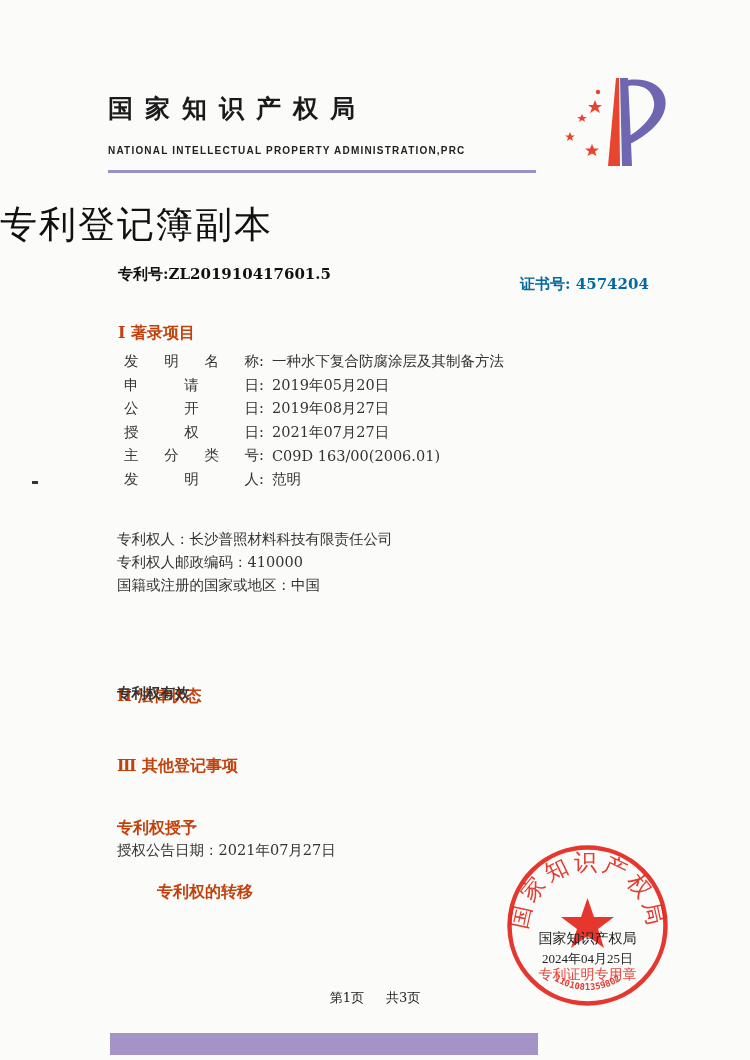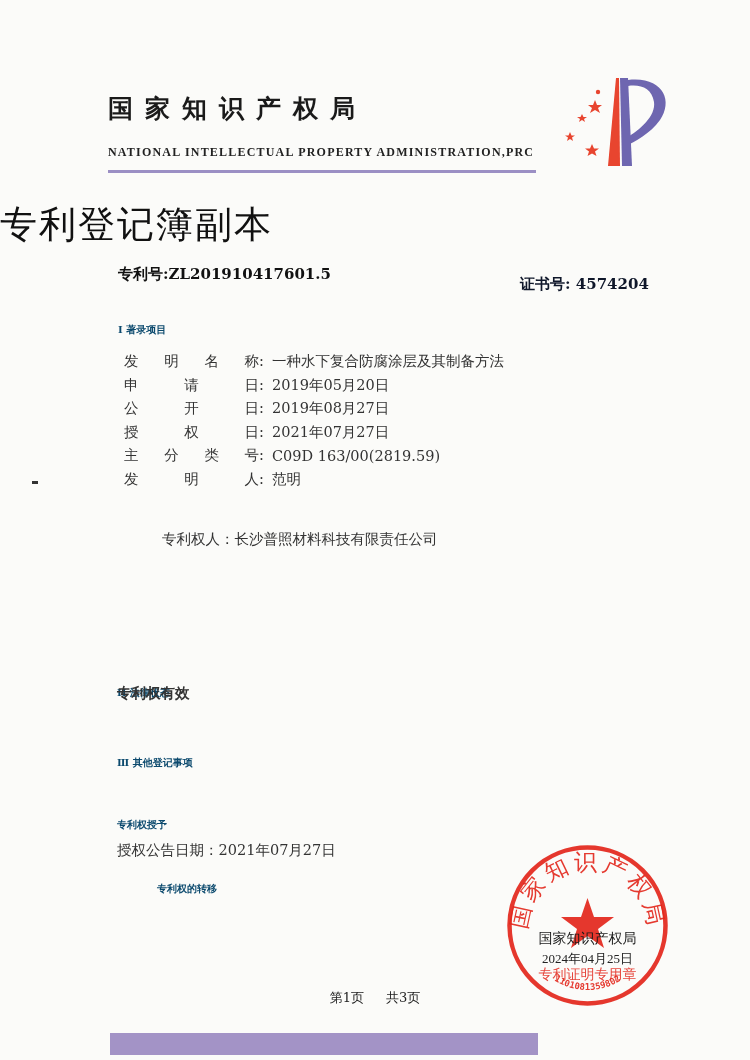--- a/index.html
+++ b/index.html
@@ -8,42 +8,42 @@
     background:#fbfbf9;
     font-family:"DejaVu Serif","Liberation Serif",serif;
     color:#2a2a2a;
   }
   .abs { position:absolute; }
   .org-cn {
     left:108px; top:92px; font-size:25px; font-weight:bold; letter-spacing:12px;
     color:#1a1a1a; font-family:"DejaVu Serif",serif;
   }
   .org-en {
-    left:108px; top:145px; font-size:12px; letter-spacing:1.2px; color:#222;
-    font-family:Liberation Serif, serif; font-weight:bold;
+    left:108px; top:145px; font-size:10px; letter-spacing:1.2px; color:#222;
+    font-family:Liberation Sans, sans-serif; font-weight:bold;
   }
   .header-rule {
     left:108px; top:170px; width:428px; height:3px; background:#9b8fc4;
   }
   .logo { left:562px; top:72px; width:115px; height:95px; }
   .doc-title {
     left:0; width:750px; top:200px; font-size:37px;
     color:#111; font-family:"DejaVu Sans","Liberation Sans",sans-serif;
     letter-spacing:2px;
   }
   .patno { left:118px; top:265px; font-size:15px; color:#111; font-weight:bold; }
-  .certno { left:520px; top:275px; font-size:15px; color:#0f172a; font-weight:bold; }
-  .sec-h { font-size:10px; font-weight:bold; color:#0c4a6e; }
+  .certno { left:520px; top:275px; font-size:15px; color:#0369a1; font-weight:bold; }
+  .sec-h { font-size:16px; font-weight:bold; color:#c2410c; }
   .biblio { left:124px; top:350px; font-size:14.5px; color:#333; }
   .biblio .row { display:flex; height:23.5px; align-items:center; }
   .biblio .lbl { width:140px; display:flex; justify-content:space-between; }
   .biblio .lbl span { display:inline-block; }
   .biblio .val { margin-left:8px; }
   .owner { left:117px; top:528px; font-size:14.5px; color:#333; line-height:23px; width:580px; }
-  .owner .l { display:block;margin-left:45px; }
+  .owner .l { display:block; }
   .txt { font-size:14.5px; color:#333; }
   .stamp { left:505px; top:843px; width:165px; height:165px; }
   .stamp-text { font-family:"DejaVu Sans",sans-serif; }
   .footer-page { left:0; width:750px; top:989px; text-align:center; font-size:13px; color:#222; }
   .footer-page span + span { margin-left:22px; }
   .bottom-bar { left:110px; top:1033px; width:428px; height:22px; background:#a393c6; }
   .speck { left:32px; top:481px; width:6px; height:3px; background:#333; }
 </style>
 </head>
 <body>
@@ -114,36 +114,38 @@
     </div>
     <div class="val">2021年07月27日</div>
   </div>
   <div class="row">
     <div class="lbl">
       <span>主</span>
         <span>分</span>
         <span>类</span>
         <span>号:</span>
     </div>
-    <div class="val">C09D 163/00(2819.59)</div>
+    <div class="val">C09D 163/00(2006.01)</div>
   </div>
   <div class="row">
     <div class="lbl">
       <span>发</span>
         <span>明</span>
         <span>人:</span>
     </div>
     <div class="val">范明</div>
   </div>
 </div>
 
 <div class="abs speck"></div>
 
 <div class="abs owner">
   <span class="l">专利权人：长沙普照材料科技有限责任公司</span>
+  <span class="l">专利权人邮政编码：410000</span>
+  <span class="l">国籍或注册的国家或地区：中国</span>
 </div>
 
 <div class="abs sec-h" style="left:117px; top:686px;">II  法律状态</div>
 <div class="abs txt" style="left:117px; top:684px;font-weight:bold;">专利权有效</div>
 
 <div class="abs sec-h" style="left:117px; top:756px;">Ⅲ  其他登记事项</div>
 <div class="abs sec-h" style="left:117px; top:818px;">专利权授予</div>
 <div class="abs txt" style="left:117px; top:841px;">授权公告日期：2021年07月27日</div>
 <div class="abs sec-h" style="left:117px; top:882px;margin-left:40px;">专利权的转移</div>
 

